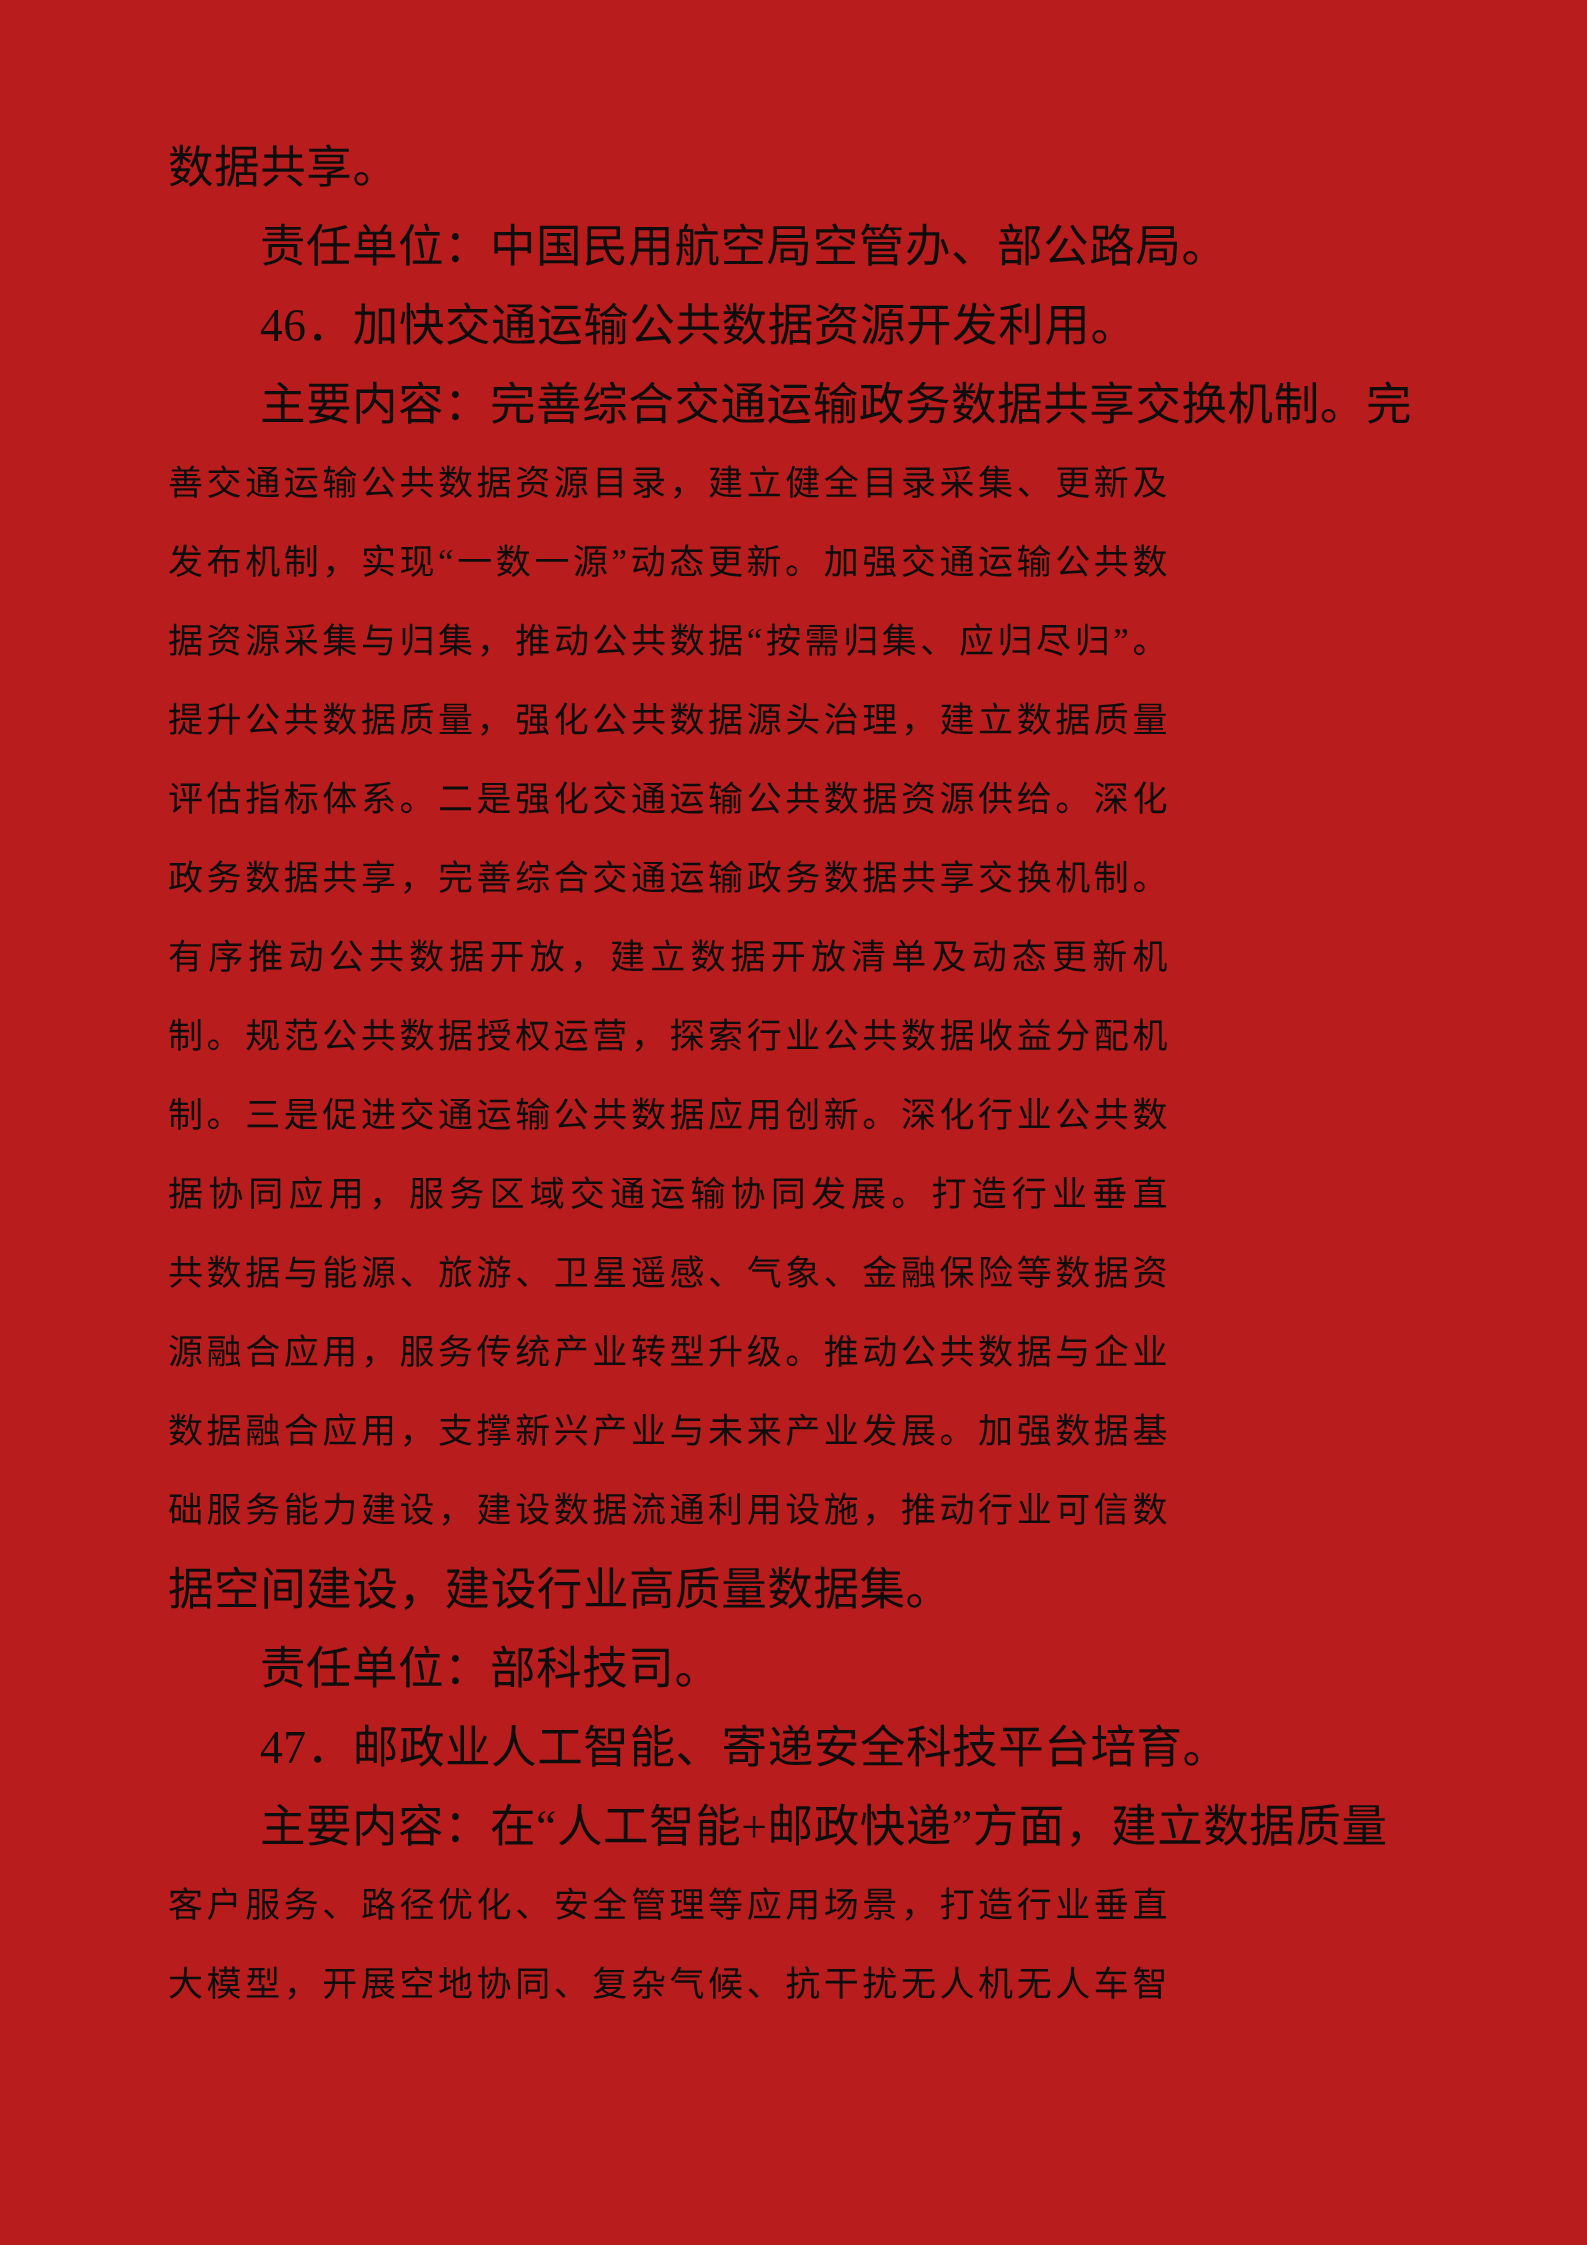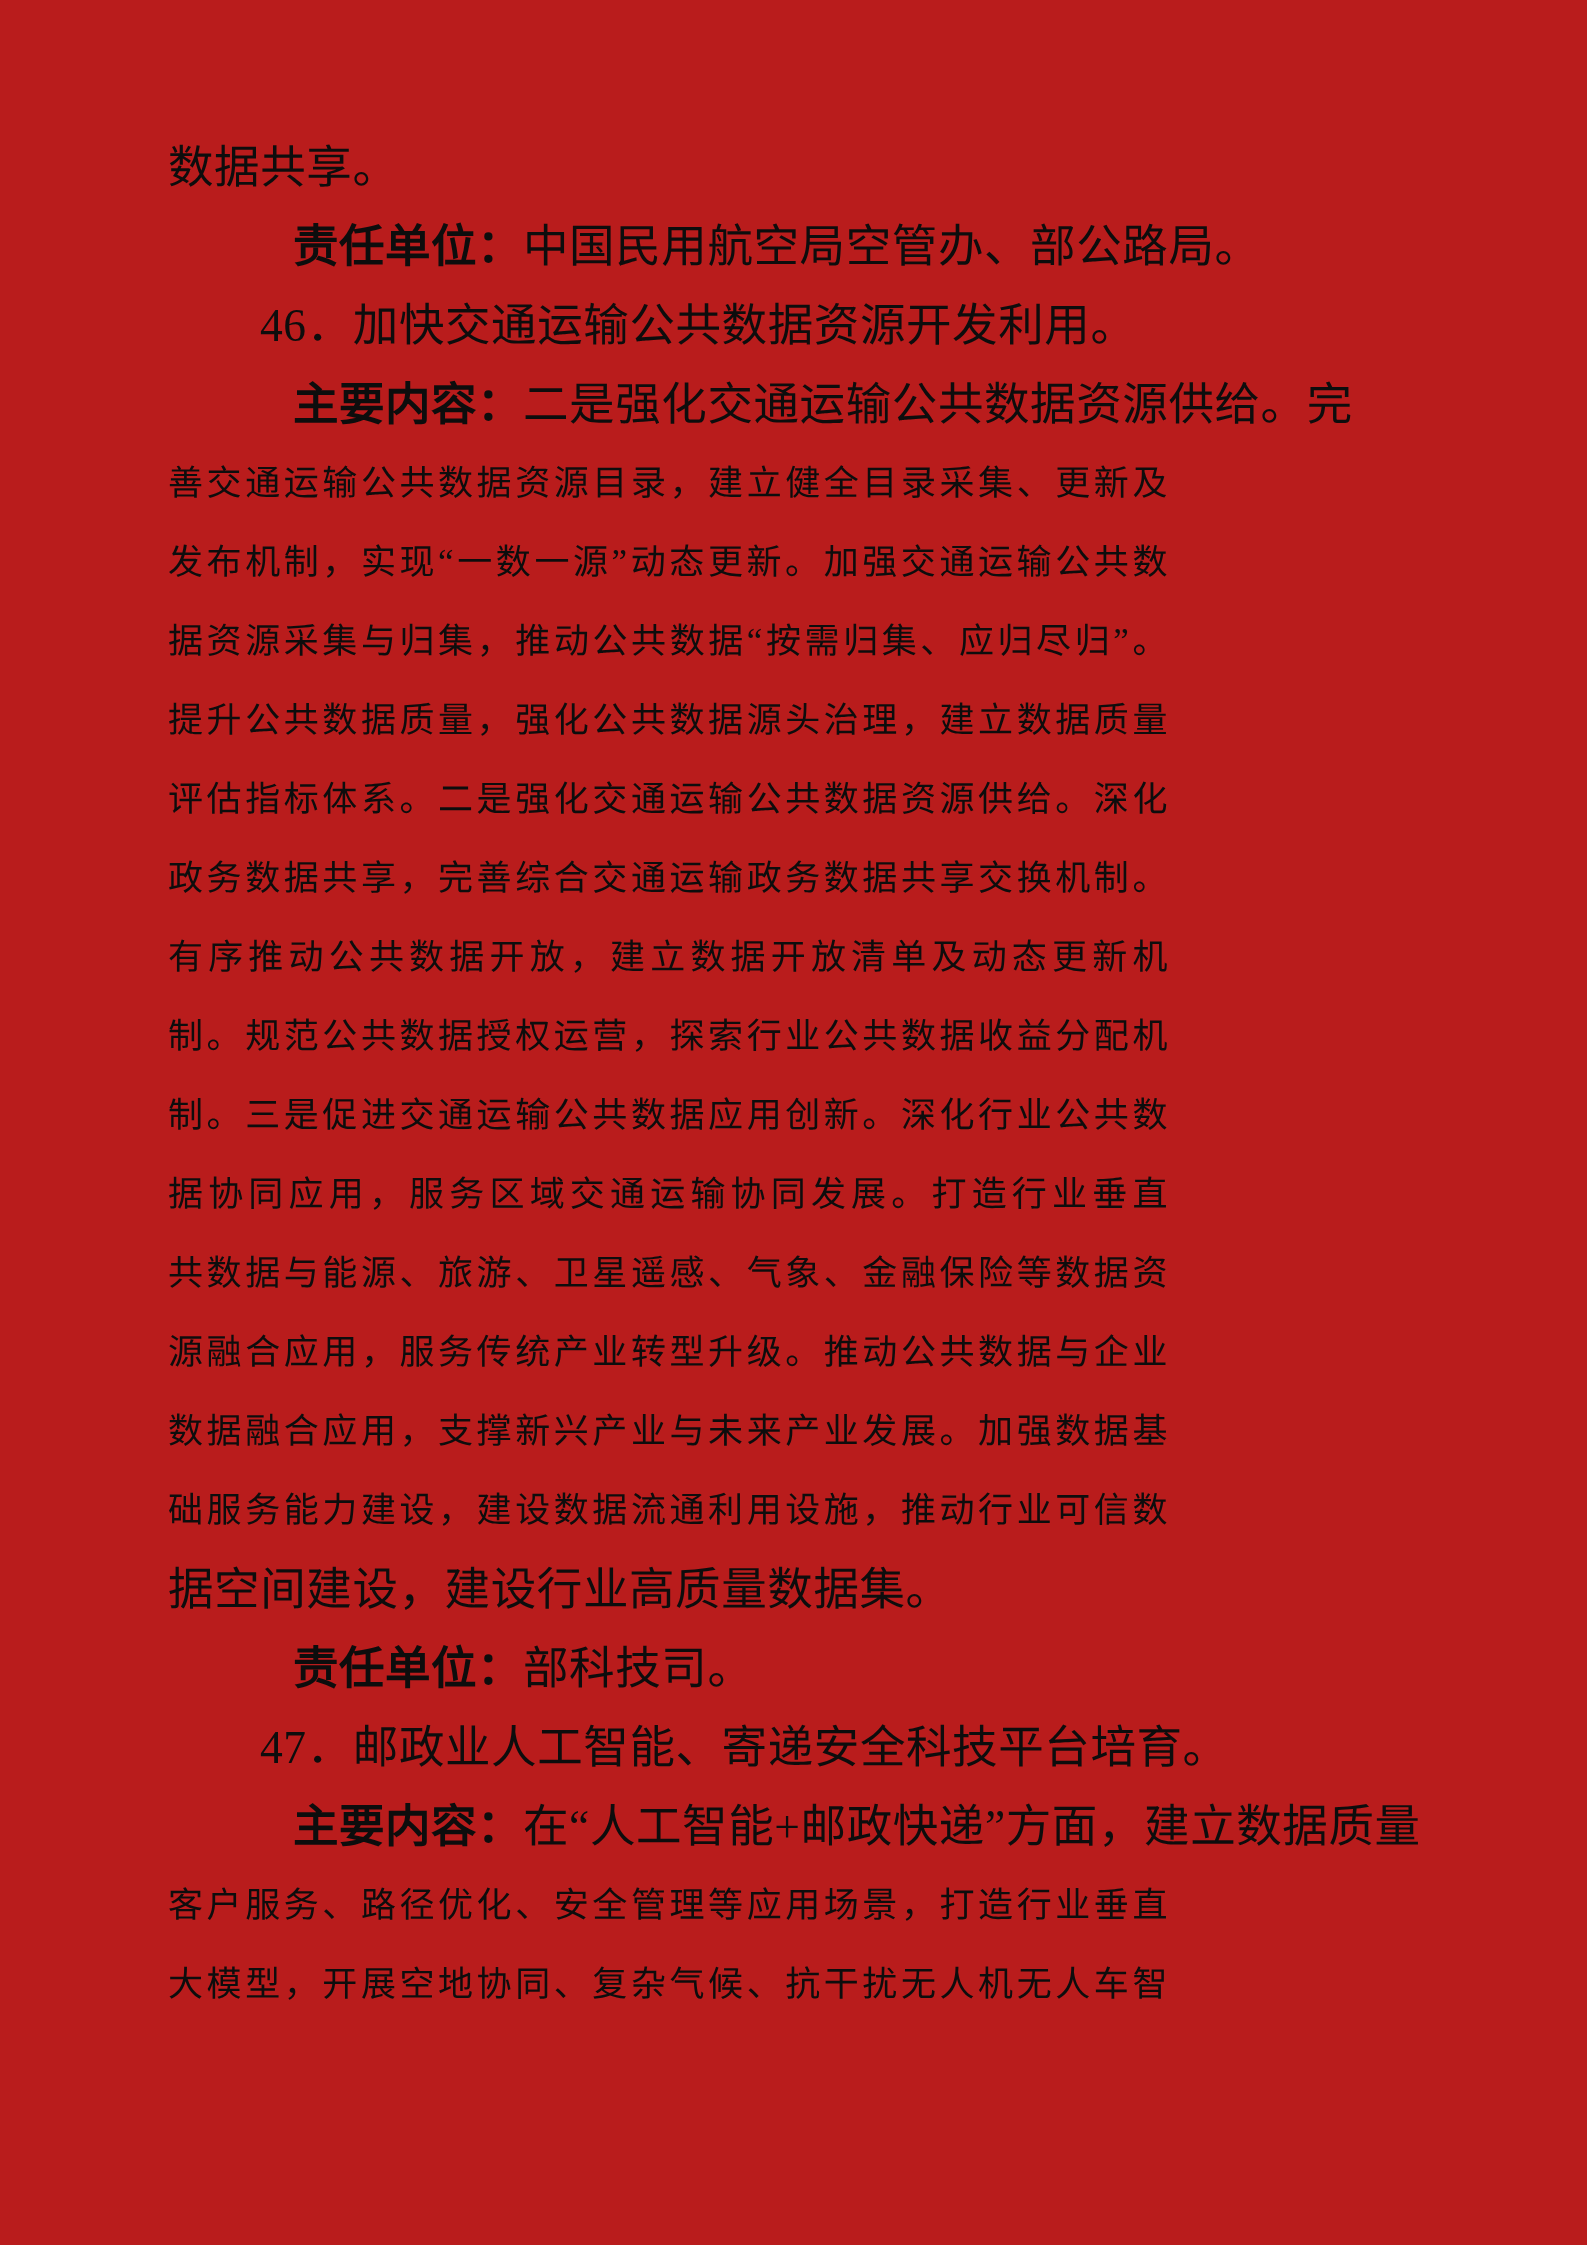--- a/index.html
+++ b/index.html
@@ -41,38 +41,37 @@
     width: 1000px;
     text-align: justify;
     text-align-last: justify;
     white-space: normal;
     font-size: 35px;
   }
   .line.indent {
     padding-left: 92px;
   }
   .label {
-    font-weight: 700;
+    font-weight: 400;
     letter-spacing: 0.5px;
-    margin-left: 33px;
   }
 </style>
 </head>
 <body>
 
 <div class="page">
   <div class="content">
 
     <div class="line body">数据共享。</div>
 
     <div class="line body indent"><span class="label">责任单位：</span><span>中国民用航空局空管办、部公路局。</span></div>
 
     <div class="line body indent">46．加快交通运输公共数据资源开发利用。</div>
 
-    <div class="line body indent"><span class="label">主要内容：</span><span>二是强化交通运输公共数据资源供给。完</span></div>
+    <div class="line body indent"><span class="label">主要内容：</span><span>完善综合交通运输政务数据共享交换机制。完</span></div>
 
     <div class="line just">善交通运输公共数据资源目录，建立健全目录采集、更新及</div>
     <div class="line just">发布机制，实现“一数一源”动态更新。加强交通运输公共数</div>
     <div class="line just">据资源采集与归集，推动公共数据“按需归集、应归尽归”。</div>
     <div class="line just">提升公共数据质量，强化公共数据源头治理，建立数据质量</div>
     <div class="line just">评估指标体系。二是强化交通运输公共数据资源供给。深化</div>
     <div class="line just">政务数据共享，完善综合交通运输政务数据共享交换机制。</div>
     <div class="line just">有序推动公共数据开放，建立数据开放清单及动态更新机</div>
     <div class="line just">制。规范公共数据授权运营，探索行业公共数据收益分配机</div>
     <div class="line just">制。三是促进交通运输公共数据应用创新。深化行业公共数</div>

